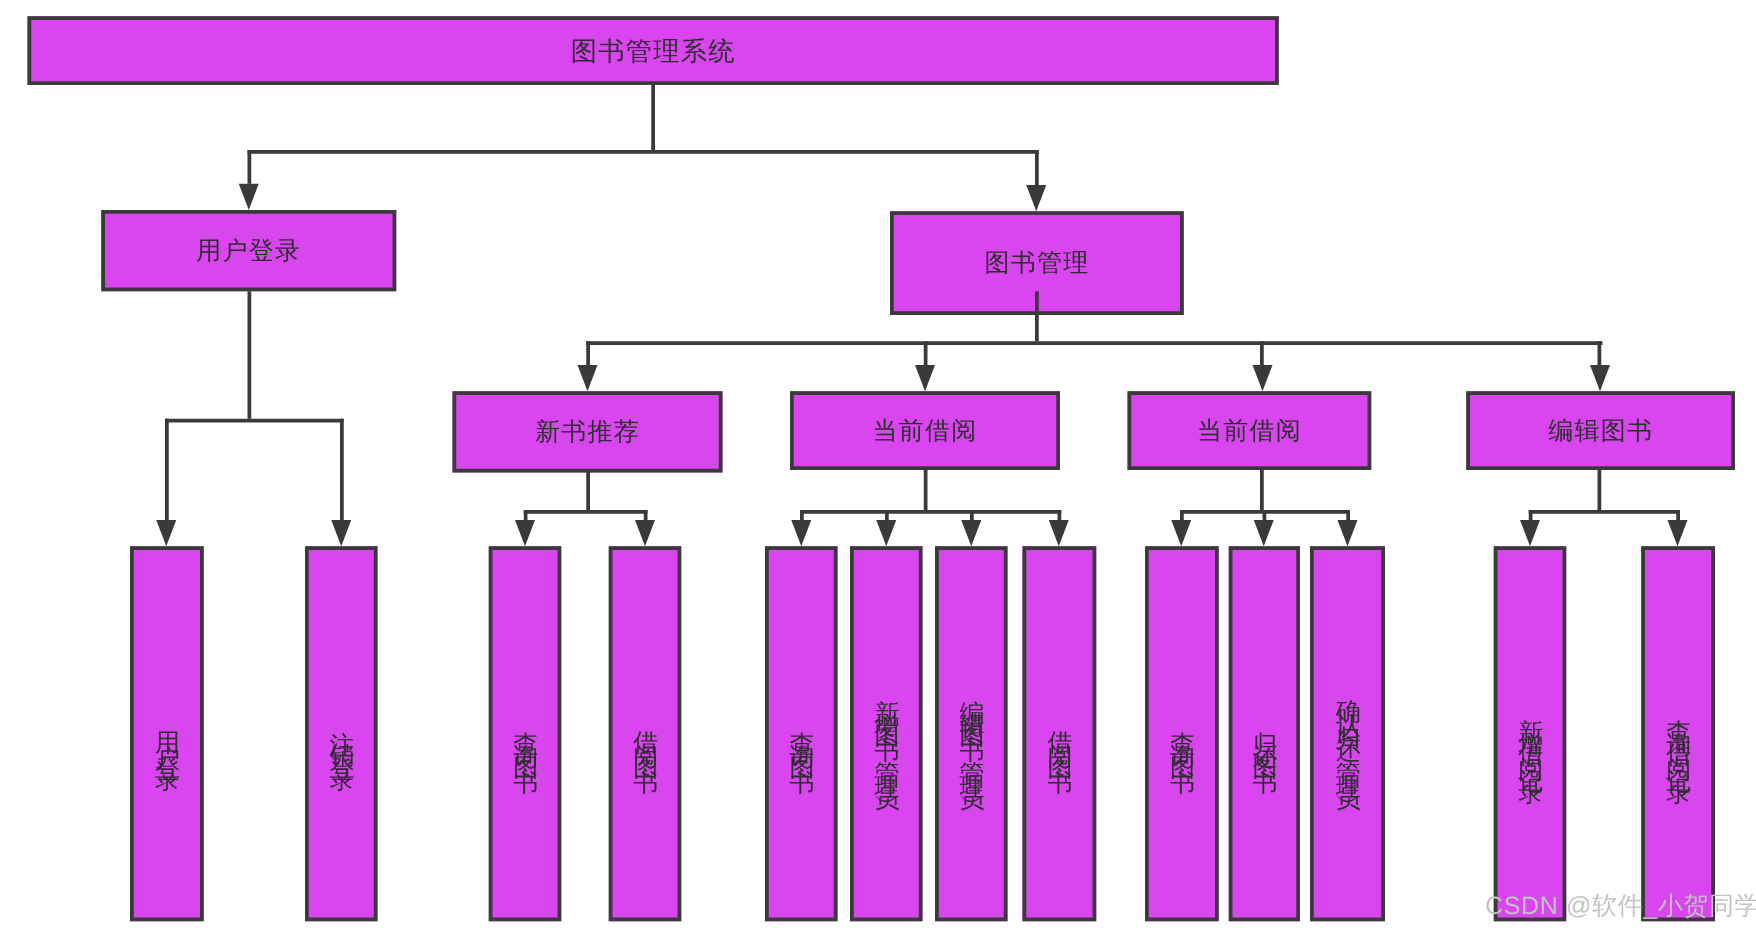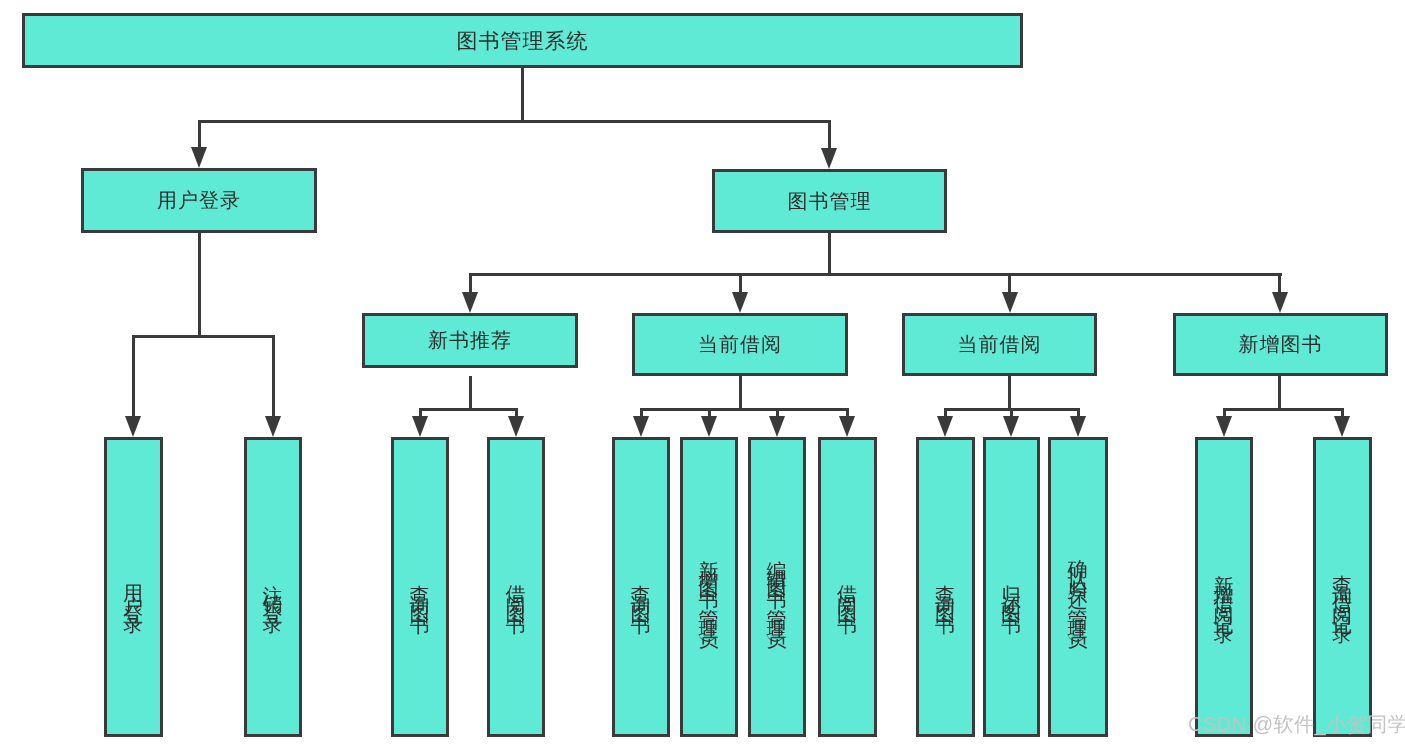--- a/index.html
+++ b/index.html
@@ -13,21 +13,21 @@
     position:relative;
     width:1405px;height:747px;
     background:var(--bg);
     font-family:"Liberation Sans", sans-serif;
     overflow:hidden;
   }
   .box{
     position:absolute;
     box-sizing:border-box;
     border:3px solid var(--line);
-    background:#5eead4;
+    background:#d946ef;
     display:flex;
     align-items:center;
     justify-content:center;
     color:var(--text);
     font-size:20px;
     letter-spacing:1px;
     text-align:center;
   }
   .box.title{font-size:21px;}
   .box.vtext{
@@ -66,21 +66,21 @@
   <div class="vline" style="left:521px;top:68px;height:52px"></div>
   <div class="hline" style="left:198px;top:120px;width:633px"></div>
   <div class="vline" style="left:198px;top:120px;height:27px"></div>
   <div class="arrow" style="left:191px;top:147px"></div>
   <div class="vline" style="left:828px;top:120px;height:28px"></div>
   <div class="arrow" style="left:821px;top:148px"></div>
 
   <div class="box" style="left:81px;top:168px;width:236px;height:65px">
     <span>用户登录</span>
   </div>
-  <div class="box" style="left:712px;top:169px;width:235px;height:64px">
+  <div class="box" style="left:712px;top:169px;width:235px;height:83px">
     <span>图书管理</span>
   </div>
 
   <div class="vline" style="left:198px;top:233px;height:102px"></div>
   <div class="hline" style="left:132px;top:335px;width:143px"></div>
   <div class="vline" style="left:132px;top:335px;height:81px"></div>
   <div class="arrow" style="left:125px;top:416px"></div>
   <div class="vline" style="left:272px;top:335px;height:81px"></div>
   <div class="arrow" style="left:265px;top:416px"></div>
 
@@ -88,31 +88,31 @@
   <div class="hline" style="left:469px;top:273px;width:813px"></div>
   <div class="vline" style="left:469px;top:273px;height:20px"></div>
   <div class="arrow" style="left:462px;top:292px"></div>
   <div class="vline" style="left:739px;top:273px;height:20px"></div>
   <div class="arrow" style="left:732px;top:292px"></div>
   <div class="vline" style="left:1008px;top:273px;height:20px"></div>
   <div class="arrow" style="left:1002px;top:292px"></div>
   <div class="vline" style="left:1278px;top:273px;height:20px"></div>
   <div class="arrow" style="left:1272px;top:292px"></div>
 
-  <div class="box" style="left:362px;top:313px;width:216px;height:55px">
+  <div class="box" style="left:362px;top:313px;width:216px;height:65px">
     <span>新书推荐</span>
   </div>
   <div class="box" style="left:632px;top:313px;width:216px;height:63px">
     <span>当前借阅</span>
   </div>
   <div class="box" style="left:902px;top:313px;width:195px;height:63px">
     <span>当前借阅</span>
   </div>
   <div class="box" style="left:1173px;top:313px;width:215px;height:63px">
-    <span>新增图书</span>
+    <span>编辑图书</span>
   </div>
 
   <div class="vline" style="left:469px;top:376px;height:32px"></div>
   <div class="hline" style="left:419px;top:408px;width:99px"></div>
   <div class="vline" style="left:419px;top:408px;height:10px"></div>
   <div class="arrow" style="left:412px;top:416px"></div>
   <div class="vline" style="left:515px;top:408px;height:10px"></div>
   <div class="arrow" style="left:508px;top:416px"></div>
 
   <div class="vline" style="left:739px;top:376px;height:32px"></div>

